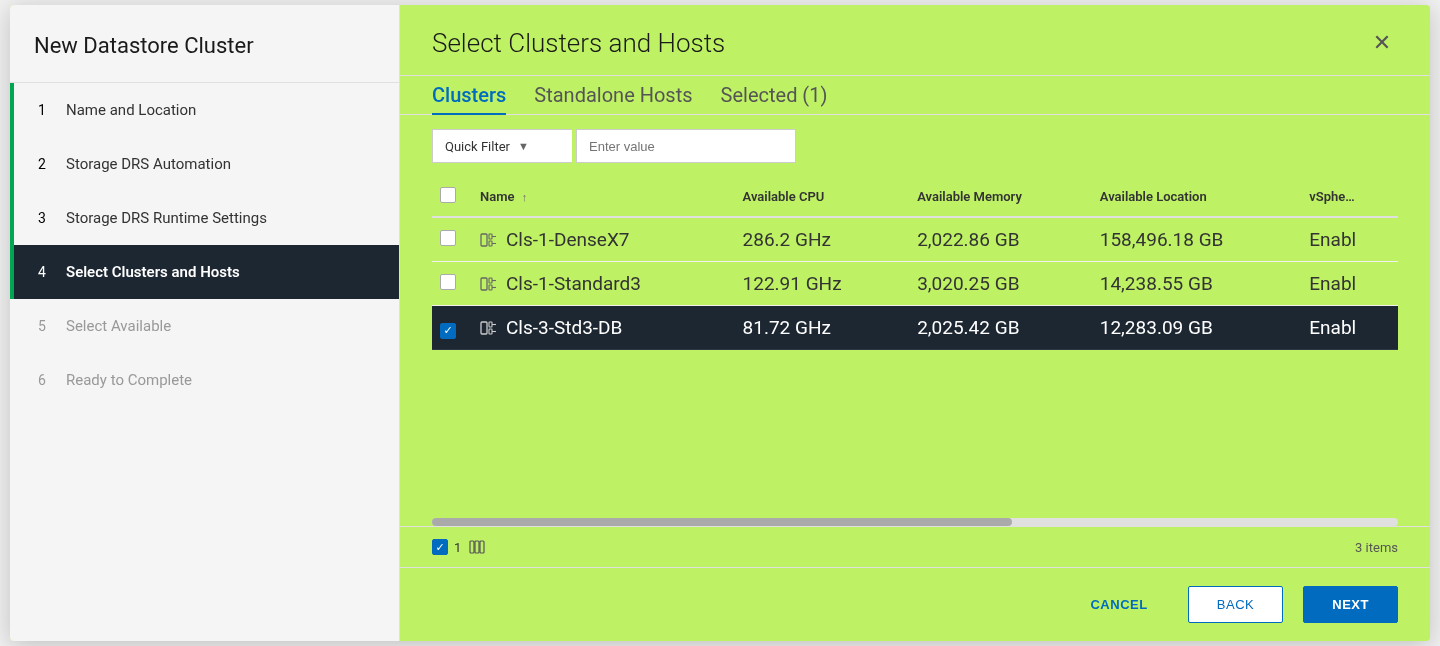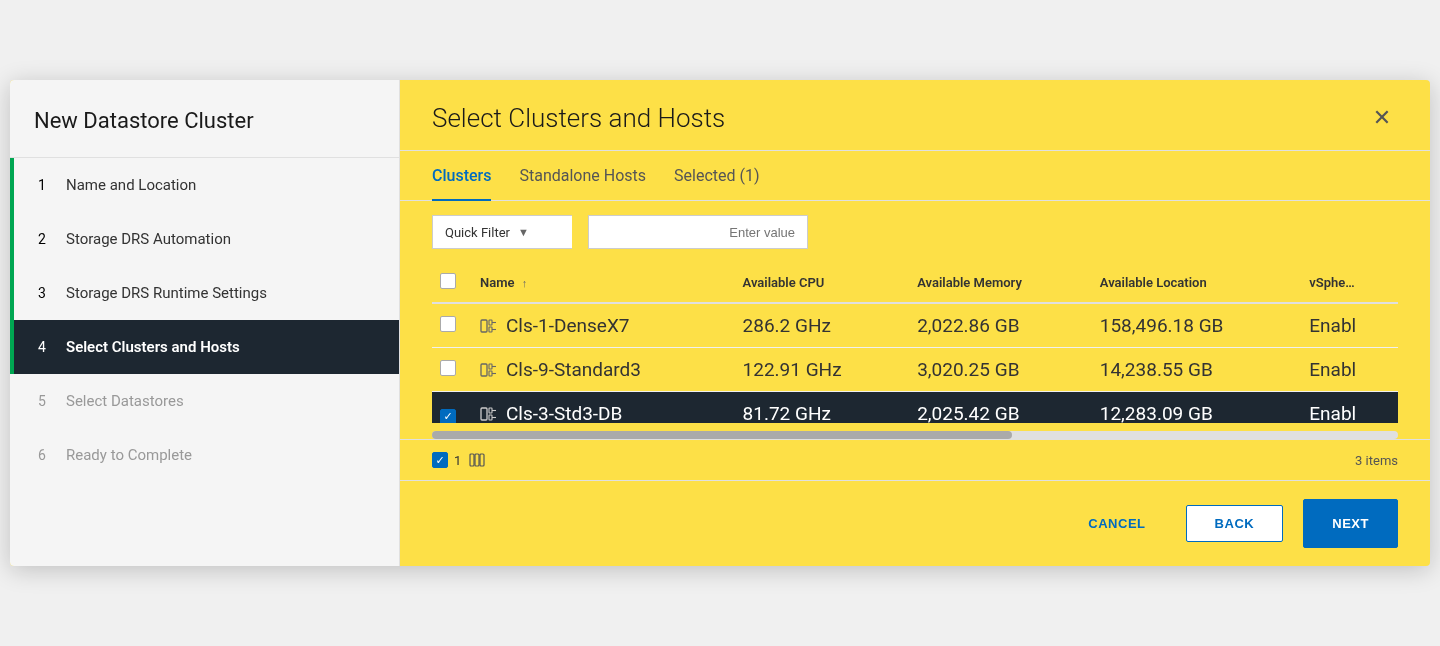--- a/index.html
+++ b/index.html
@@ -8,22 +8,22 @@
       background: #f0f0f0;
       display: flex;
       align-items: center;
       justify-content: center;
       min-height: 100vh;
       font-size: 14px;
     }
     .dialog {
       display: flex;
       width: 1420px;
-      height: 486px;
-      background: #fde047;
+      height: 636px;
+      background: #bef264;
       border-radius: 4px;
       box-shadow: 0 4px 24px rgba(0,0,0,0.2);
       overflow: hidden;
     }
     
     .sidebar {
       width: 390px;
       min-width: 390px;
       background: #f5f5f5;
       border-right: 1px solid #e0e0e0;
@@ -110,40 +110,40 @@
       height: 32px;
       border-radius: 2px;
     }
     
     .tabs-bar {
       display: flex;
       padding: 0 32px;
       border-bottom: 1px solid #e0e0e0;
     }
     .tab {
-      padding: 14px 0;
+      padding: 6px 0;
       margin-right: 28px;
-      font-size: 16px;
+      font-size: 20px;
       color: #555;
       cursor: pointer;
       border-bottom: 2px solid transparent;
       position: relative;
       top: 1px;
     }
     .tab.active {
       color: #006BBF;
       border-bottom: 2px solid #006BBF;
       font-weight: 500;
     }
     
     .filter-row {
       display: flex;
       align-items: center;
       padding: 14px 32px;
-      gap: 16px;
+      gap: 4px;
     }
     .quick-filter-select {
       display: flex;
       align-items: center;
       border: 1px solid #ccc;
       border-right: none;
       padding: 6px 12px;
       font-size: 13px;
       color: #333;
       background: #fff;
@@ -157,21 +157,20 @@
       color: #666;
     }
     .filter-input {
       border: 1px solid #ccc;
       padding: 6px 12px;
       font-size: 13px;
       color: #333;
       height: 34px;
       width: 220px;
       outline: none;
-      text-align: right;
     }
     
     .table-wrapper {
       flex: 1;
       overflow: auto;
       padding: 0 32px;
     }
     table {
       width: 100%;
       border-collapse: collapse;
@@ -318,35 +317,35 @@
       cursor: pointer;
       padding: 10px 20px;
       letter-spacing: 0.04em;
       text-transform: uppercase;
     }
     .btn-back {
       background: #fff;
       border: 1px solid #006BBF;
       color: #006BBF;
       font-size: 13px;
-      font-weight: 700;
+      font-weight: 400;
       cursor: pointer;
       padding: 10px 28px;
       letter-spacing: 0.04em;
       text-transform: uppercase;
       border-radius: 2px;
     }
     .btn-next {
       background: #006BBF;
       border: 1px solid #006BBF;
       color: #fff;
       font-size: 13px;
       font-weight: 600;
       cursor: pointer;
-      padding: 16px 28px;
+      padding: 10px 28px;
       letter-spacing: 0.04em;
       text-transform: uppercase;
       border-radius: 2px;
     }
   </style>
 </head>
 <body>
 
 <div class="dialog">
 
@@ -364,21 +363,21 @@
         <li class="sidebar-step completed">
       <span class="step-number">3</span>
       <span class="step-label">Storage DRS Runtime Settings</span>
     </li>
         <li class="sidebar-step active">
       <span class="step-number">4</span>
       <span class="step-label">Select Clusters and Hosts</span>
     </li>
         <li class="sidebar-step disabled">
       <span class="step-number">5</span>
-      <span class="step-label">Select Datastores</span>
+      <span class="step-label">Select Available</span>
     </li>
         <li class="sidebar-step disabled">
       <span class="step-number">6</span>
       <span class="step-label">Ready to Complete</span>
     </li>
       </ul>
   </div>
 
   <div class="main">
 
@@ -449,21 +448,21 @@
         <div class="cell-name">
           <span class="cluster-icon">
             <svg width="18" height="16" viewBox="0 0 18 16" fill="none">
               <rect x="1" y="2" width="6" height="12" rx="1" stroke="#666" stroke-width="1.3"></rect>
               <rect x="9" y="2" width="3" height="5" rx="0.5" stroke="#666" stroke-width="1.1"></rect>
               <rect x="9" y="9" width="3" height="5" rx="0.5" stroke="#666" stroke-width="1.1"></rect>
               <line x1="12" y1="4.5" x2="16" y2="4.5" stroke="#666" stroke-width="1.1"></line>
               <line x1="12" y1="11.5" x2="16" y2="11.5" stroke="#666" stroke-width="1.1"></line>
             </svg>
           </span>
-          <span>Cls-9-Standard3</span>
+          <span>Cls-1-Standard3</span>
         </div>
       </td>
       <td>122.91 GHz</td>
       <td>3,020.25 GB</td>
       <td>14,238.55 GB</td>
       <td>Enabl</td>
     </tr>
             <tr class="selected-row">
       <td class="check-col">
         <div class="cb checked"></div>

